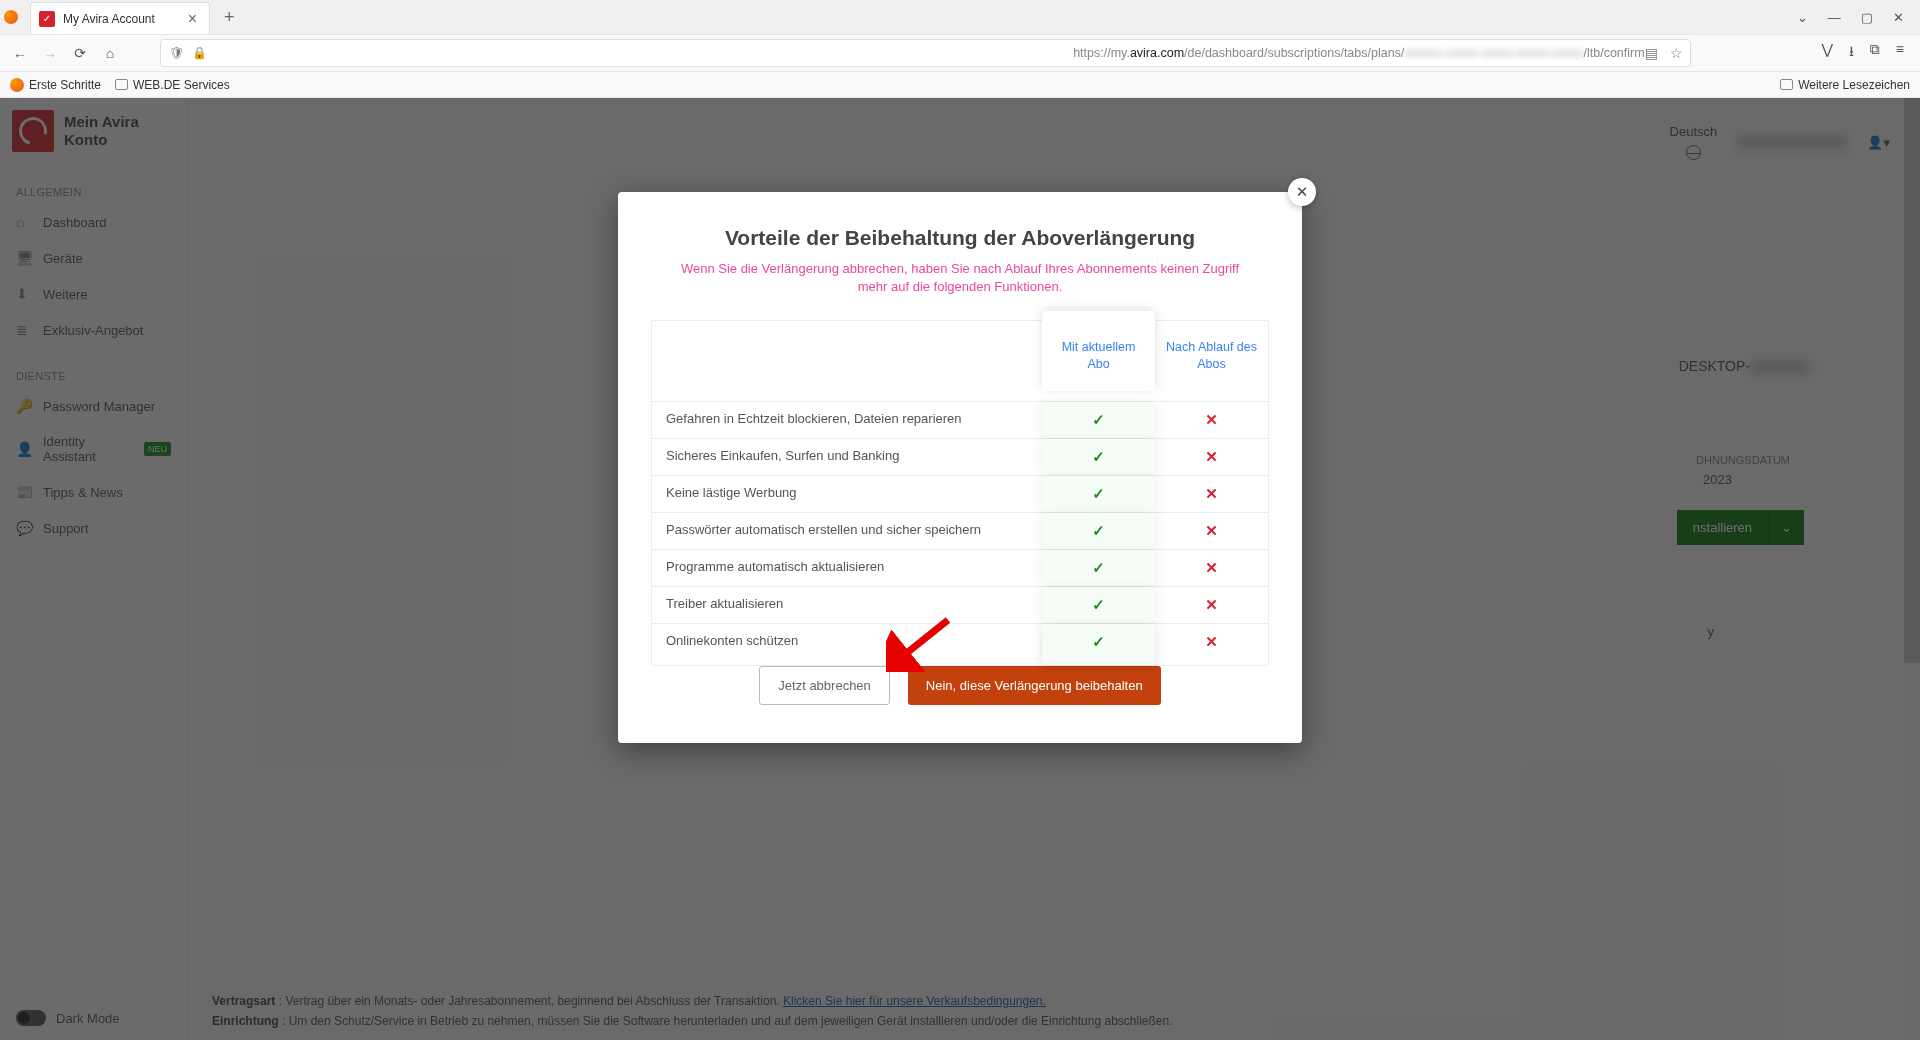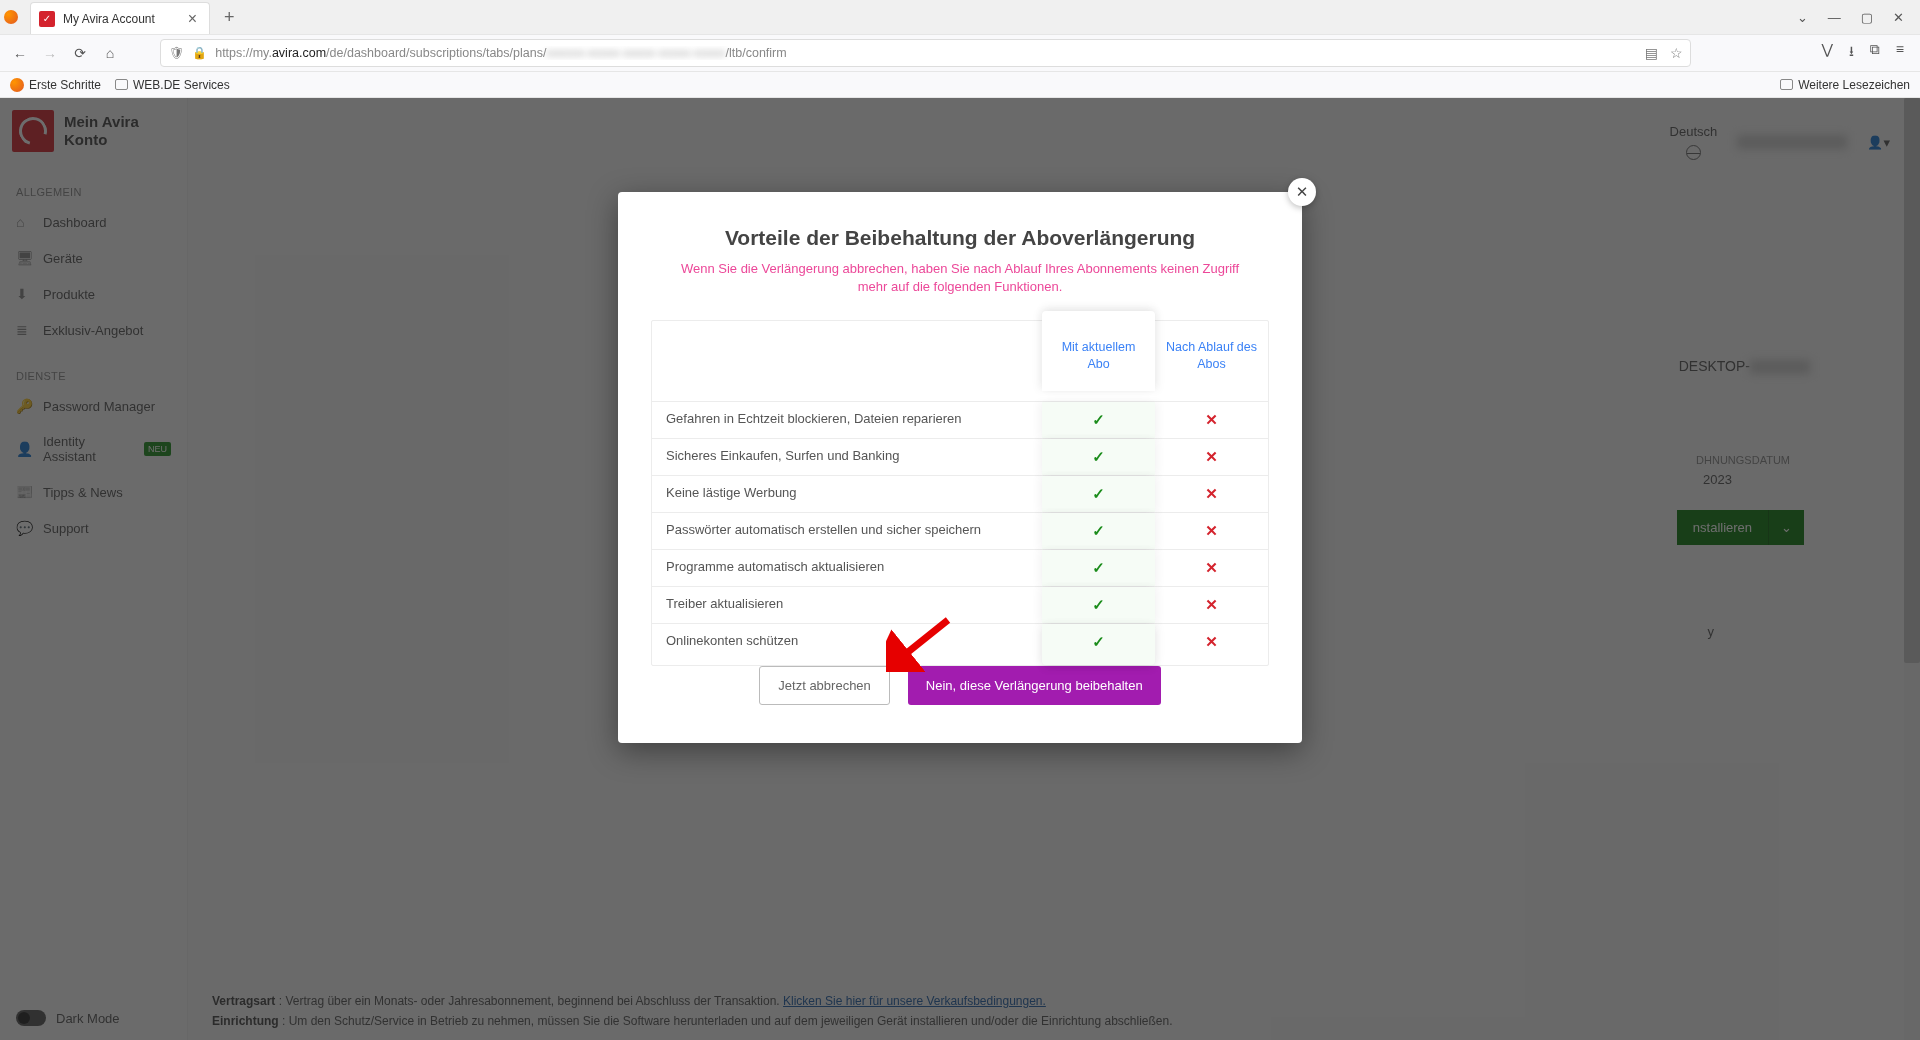--- a/index.html
+++ b/index.html
@@ -16,21 +16,21 @@
 .newtab { margin-left: 8px; font-size: 18px; color: #666; padding: 0 6px; }
 .window-controls { margin-left: auto; display: flex; gap: 20px; color: #555; font-size: 13px; padding-right: 12px; }
 .window-controls span { cursor: pointer; }
 
 .toolbar { height: 38px; display: flex; align-items: center; padding: 0 10px; gap: 10px; background: #f9f9fb; border-top: 1px solid #e6e6e6; border-bottom: 1px solid #e6e6e6; }
 .nav-btn { width: 20px; text-align: center; color: #555; font-size: 14px; }
 .nav-btn.disabled { color: #bbb; }
 .addr-wrap { flex: 1; display: flex; align-items: center; border: 1px solid #ddd; border-radius: 4px; background: #fff; height: 28px; padding: 0 8px; margin: 0 120px 0 30px; }
 .addr-icons-left { display: flex; gap: 8px; color: #777; font-size: 12px; }
 .addr-icons-left .lock { color: #666; }
-.url { flex: 1; margin-left: 8px; font-size: 12.5px; color: #888; white-space: nowrap; overflow: hidden; }
+.url { flex: 1; font-size: 12.5px; color: #888; white-space: nowrap; overflow: hidden; text-align: right; }
 .url .dark { color: #222; }
 .url .blur { filter: blur(3px); color: #aaa; }
 .addr-icons-right { display: flex; gap: 12px; color: #777; font-size: 14px; }
 .toolbar-right { display: flex; gap: 16px; color: #555; font-size: 14px; padding-right: 6px; }
 
 .bookmarks { height: 26px; display: flex; align-items: center; padding: 0 10px; gap: 14px; background: #f9f9fb; border-bottom: 1px solid #e6e6e6; font-size: 12px; color: #333; }
 .bm-item { display: flex; align-items: center; gap: 5px; }
 .ff-icon { width: 14px; height: 14px; background: radial-gradient(circle at 30% 30%, #ff9500, #e25822); border-radius: 50%; }
 .folder-icon { width: 13px; height: 11px; border: 1px solid #888; border-radius: 2px; }
 .bm-right { margin-left: auto; }
@@ -96,21 +96,21 @@
 .ct-row { display: flex; border-top: 1px solid #ececec; }
 .ct-row .ct-col-feat { flex: 1; padding: 9px 14px; color: #555; font-size: 13px; }
 .ct-row .ct-col { width: 113px; text-align: center; padding: 9px 0; }
 .ct-col.hc { background: #f6fcf6; box-shadow: -4px 0 8px rgba(0,0,0,0.04), 4px 0 8px rgba(0,0,0,0.04); }
 .ct-row:last-child .ct-col.hc { box-shadow: -4px 0 8px rgba(0,0,0,0.04), 4px 0 8px rgba(0,0,0,0.04), 0 4px 8px rgba(0,0,0,0.06); border-radius: 0 0 4px 4px; position: relative; padding-bottom: 14px; }
 .check { color: #1a8c1a; font-weight: 700; font-size: 15px; }
 .cross { color: #d4232d; font-weight: 700; font-size: 15px; }
 
 .modal-actions { display: flex; justify-content: center; gap: 18px; }
 .btn-outline { border: 1px solid #bbb; background: #fff; color: #666; padding: 11px 18px; font-size: 13px; border-radius: 3px; cursor: pointer; }
-.btn-primary { background: #a21caf; color: #fff; padding: 11px 18px; font-size: 13px; border-radius: 3px; border: none; cursor: pointer; }
+.btn-primary { background: #c2410c; color: #fff; padding: 11px 18px; font-size: 13px; border-radius: 3px; border: none; cursor: pointer; }
 
 
 .red-arrow { position: absolute; top: 420px; left: 268px; width: 70px; height: 60px; pointer-events: none; }
 </style>
 </head>
 <body>
 
 <div class="browser-chrome">
   <div class="titlebar">
     <span class="ff-icon" style="margin-right: 6px;"></span>
@@ -189,21 +189,21 @@
         <div class="nav-item">
             <span class="ni">⌂</span>
             <span>Dashboard</span>
           </div>
         <div class="nav-item">
             <span class="ni">🖥</span>
             <span>Geräte</span>
           </div>
         <div class="nav-item">
             <span class="ni">⬇</span>
-            <span>Produkte</span>
+            <span>Weitere</span>
           </div>
         <div class="nav-item">
             <span class="ni">≣</span>
             <span>Exklusiv-Angebot</span>
           </div>
       </div>
       <div class="nav-section">DIENSTE</div>
       <div class="nav-items">
         <div class="nav-item">
             <span class="ni">🔑</span>

